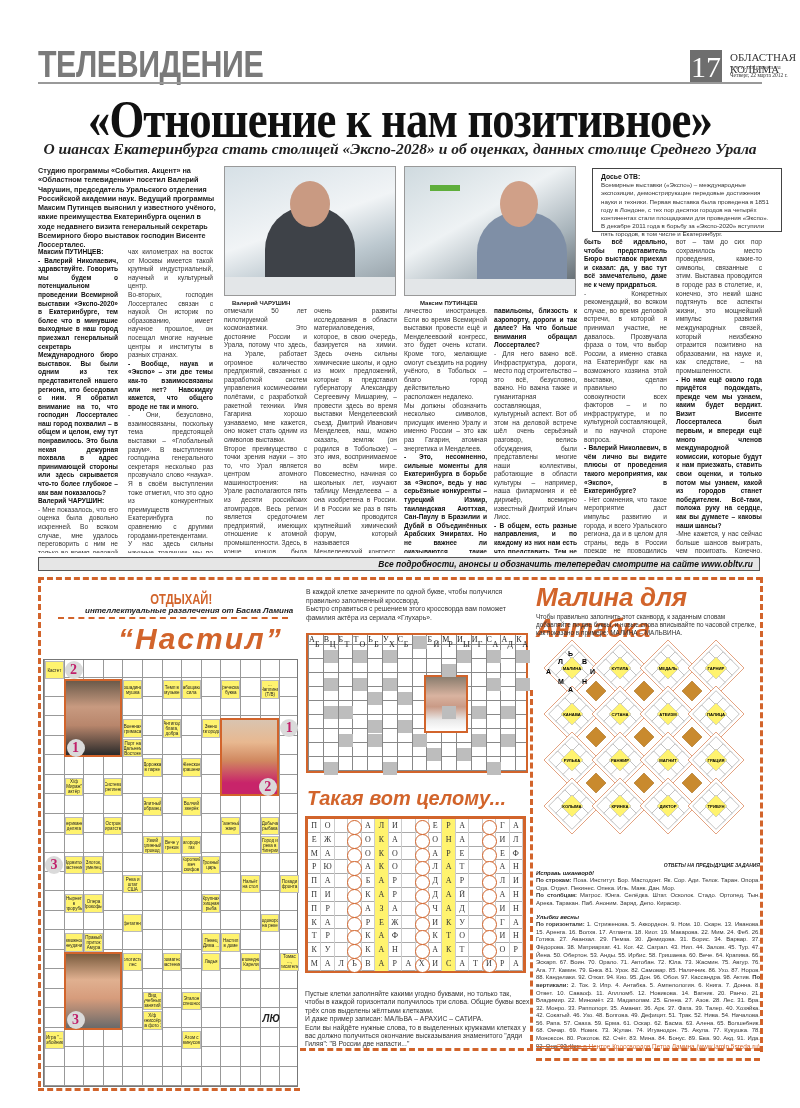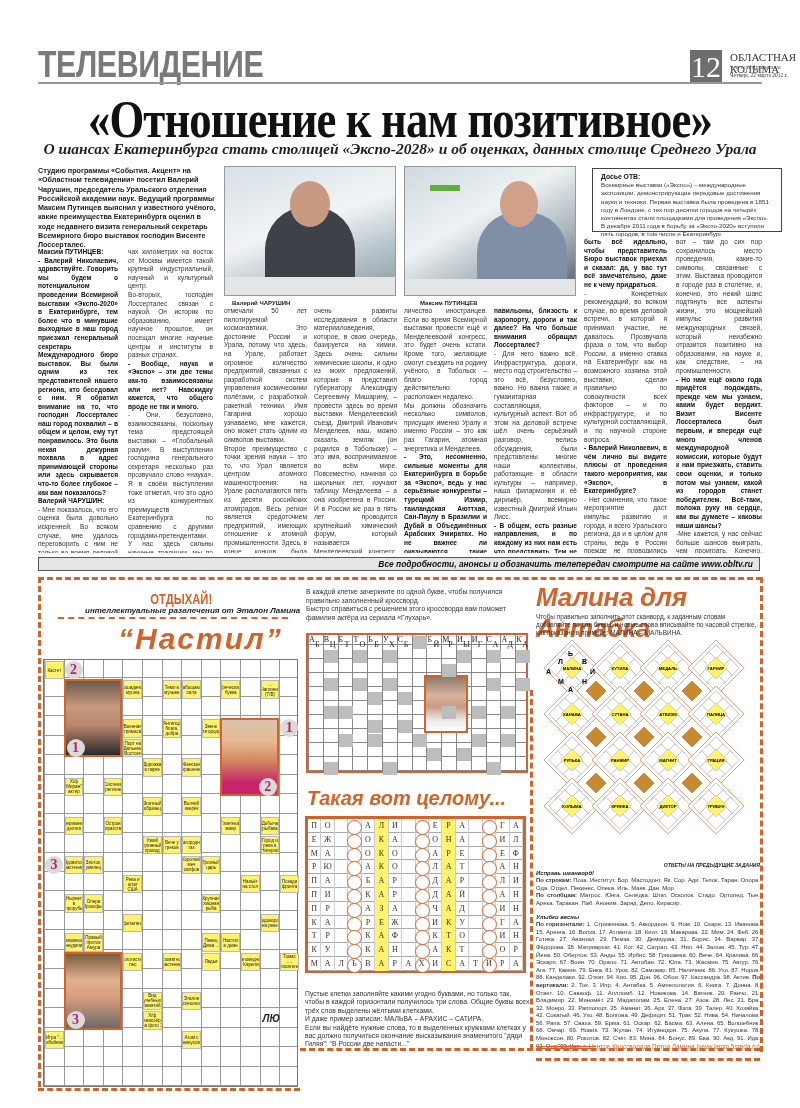--- a/index.html
+++ b/index.html
@@ -52,21 +52,21 @@
 #malina-board{left:536px;top:638px;width:222px;height:215px}
 #answers{left:536px;top:862px;width:224px;font-size:5.9px;line-height:7.6px;color:#333;text-align:justify}
 #answers .h{font-weight:bold;font-style:italic;color:#222}
 #answers .hr{font-weight:bold;font-style:italic;font-size:5px;text-align:right;display:block;color:#222}
 #credit{left:536px;top:1043px;width:224px;font-size:6.4px;color:#d2642b;text-align:right}
 </style>
 </head>
 <body>
 
 <div id="section-title" class="abs">ТЕЛЕВИДЕНИЕ</div>
-<div id="page-num" class="abs">12</div>
+<div id="page-num" class="abs">17</div>
 <div id="paper-name" class="abs">ОБЛАСТНАЯ КОЛЫМА</div>
 <div id="paper-url" class="abs">www.oblgazeta.ru</div>
 <div id="paper-date" class="abs">Четверг, 22 марта 2012 г.</div>
 <div id="header-rule" class="abs"></div>
 
 <div id="headline" class="abs">«Отношение к нам позитивное»</div>
 <div id="subhead" class="abs">О шансах Екатеринбурга стать столицей «Экспо-2028» и об оценках, данных столице Среднего Урала</div>
 
 <div class="abs lead">Студию программы «События. Акцент» на «Областном телевидении» посетил Валерий Чарушин, председатель Уральского отделения Российской академии наук. Ведущий программы Максим Путинцев выяснил у известного учёного, какие преимущества Екатеринбурга оценил в ходе недавнего визита генеральный секретарь Всемирного бюро выставок господин Висенте Лоссерталес.</div>
 
@@ -102,21 +102,21 @@
 <div id="site-bar" class="abs">Все подробности, анонсы и обозначить телепередач смотрите на сайте www.obltv.ru</div>
 
 <div class="abs dash-h" style="left:38px;top:577px;width:724px"></div>
 <div class="abs dash-v" style="left:38px;top:577px;height:510px"></div>
 <div class="abs dash-v" style="left:760px;top:577px;height:475px"></div>
 <div class="abs dash-h" style="left:38px;top:1088px;width:262px"></div>
 <div class="abs dash-h" style="left:300px;top:1048px;width:460px"></div>
 <div class="abs dash-v" style="left:530px;top:690px;height:360px"></div>
 
 <div id="otdyhai" class="abs">ОТДЫХАЙ!</div>
-<div id="otdyhai-sub" class="abs">интеллектуальные развлечения от  Эталон  Ламина</div>
+<div id="otdyhai-sub" class="abs">интеллектуальные развлечения от  Басма  Ламина</div>
 <div class="abs dash-h" style="left:58px;top:617px;width:230px;border-top-width:2px"></div>
 <div id="mirazh-title" class="abs">“Настил”</div>
 
 <div class="abs grid-mirazh" id="mirazh-grid">
     <div class="clue" style="left: 1px; top: 1px; width: 18.6px; height: 18.45px;">Кастет</div>
     <div class="clue" style="left: 79.4px; top: 20.45px; width: 18.6px; height: 18.45px;">Лошадиная мушка</div>
     <div class="clue" style="left: 118.6px; top: 20.45px; width: 18.6px; height: 18.45px;">Темп в музыке</div>
     <div class="clue" style="left: 138.2px; top: 20.45px; width: 18.6px; height: 18.45px;">Порабощающая сила</div>
     <div class="clue" style="left: 177.4px; top: 20.45px; width: 18.6px; height: 18.45px;">Греческая буква</div>
     <div class="clue" style="left: 216.6px; top: 20.45px; width: 18.6px; height: 18.45px;">... Чаплина (Т/В)</div>

